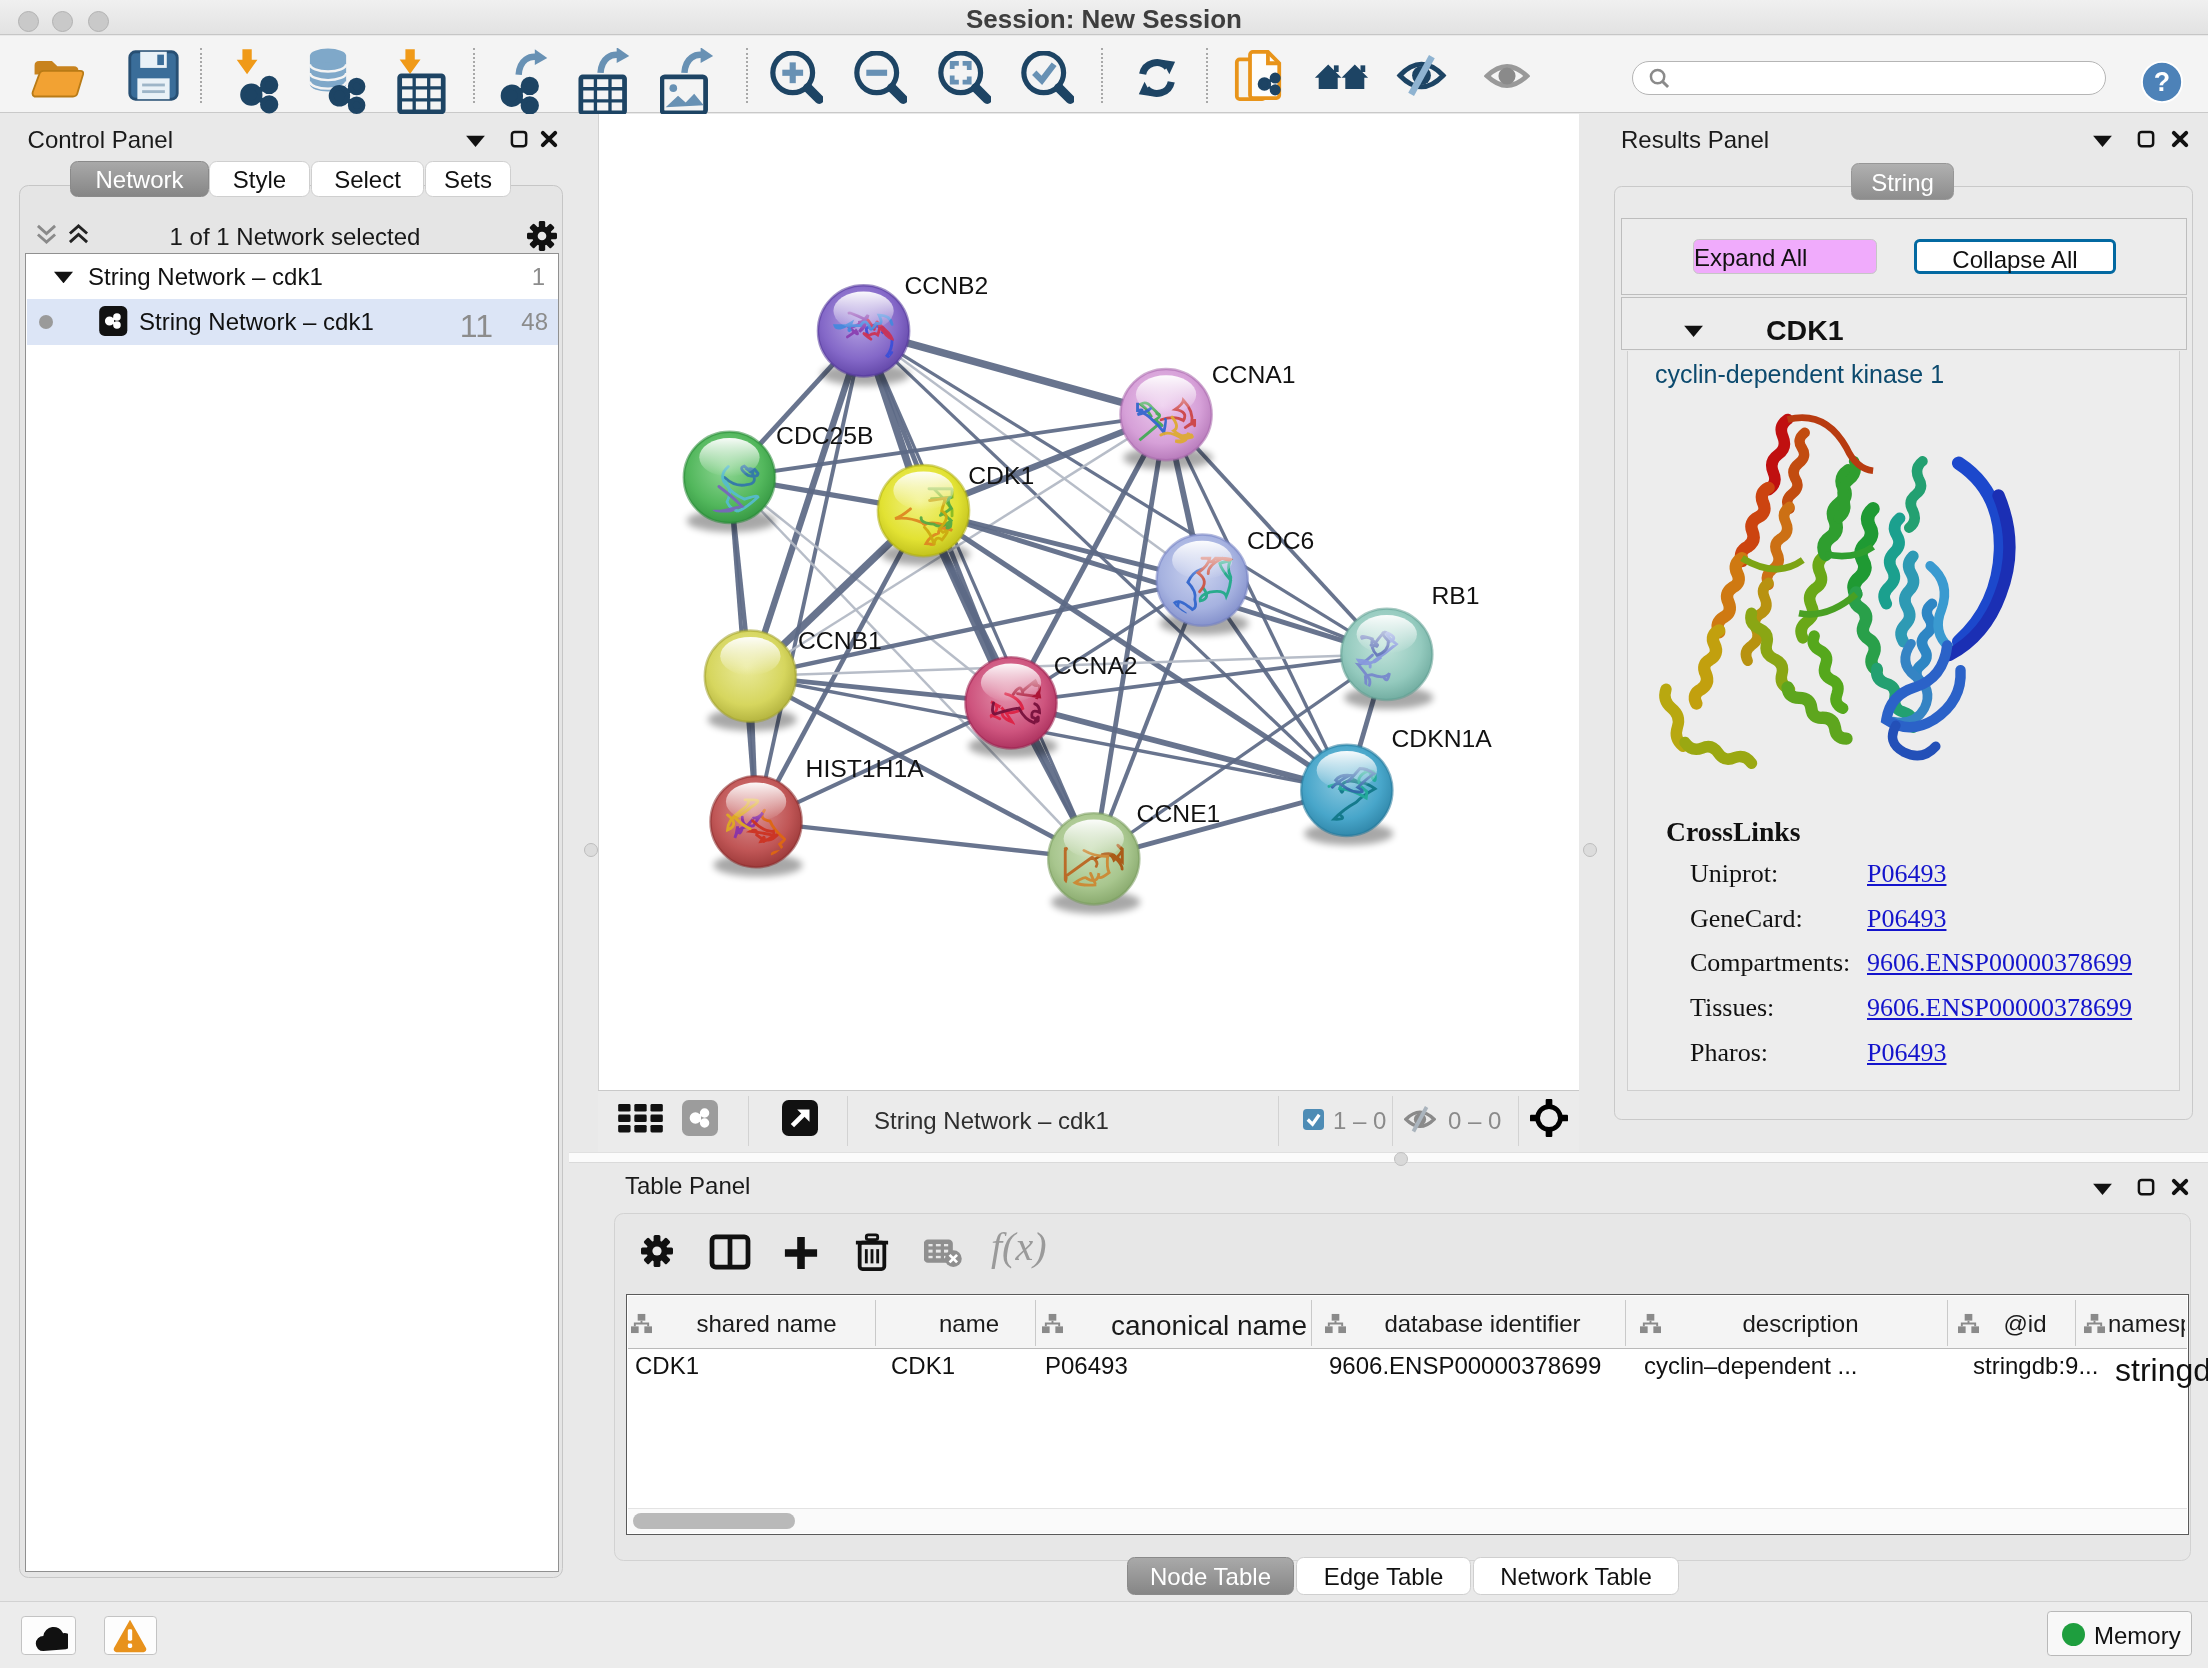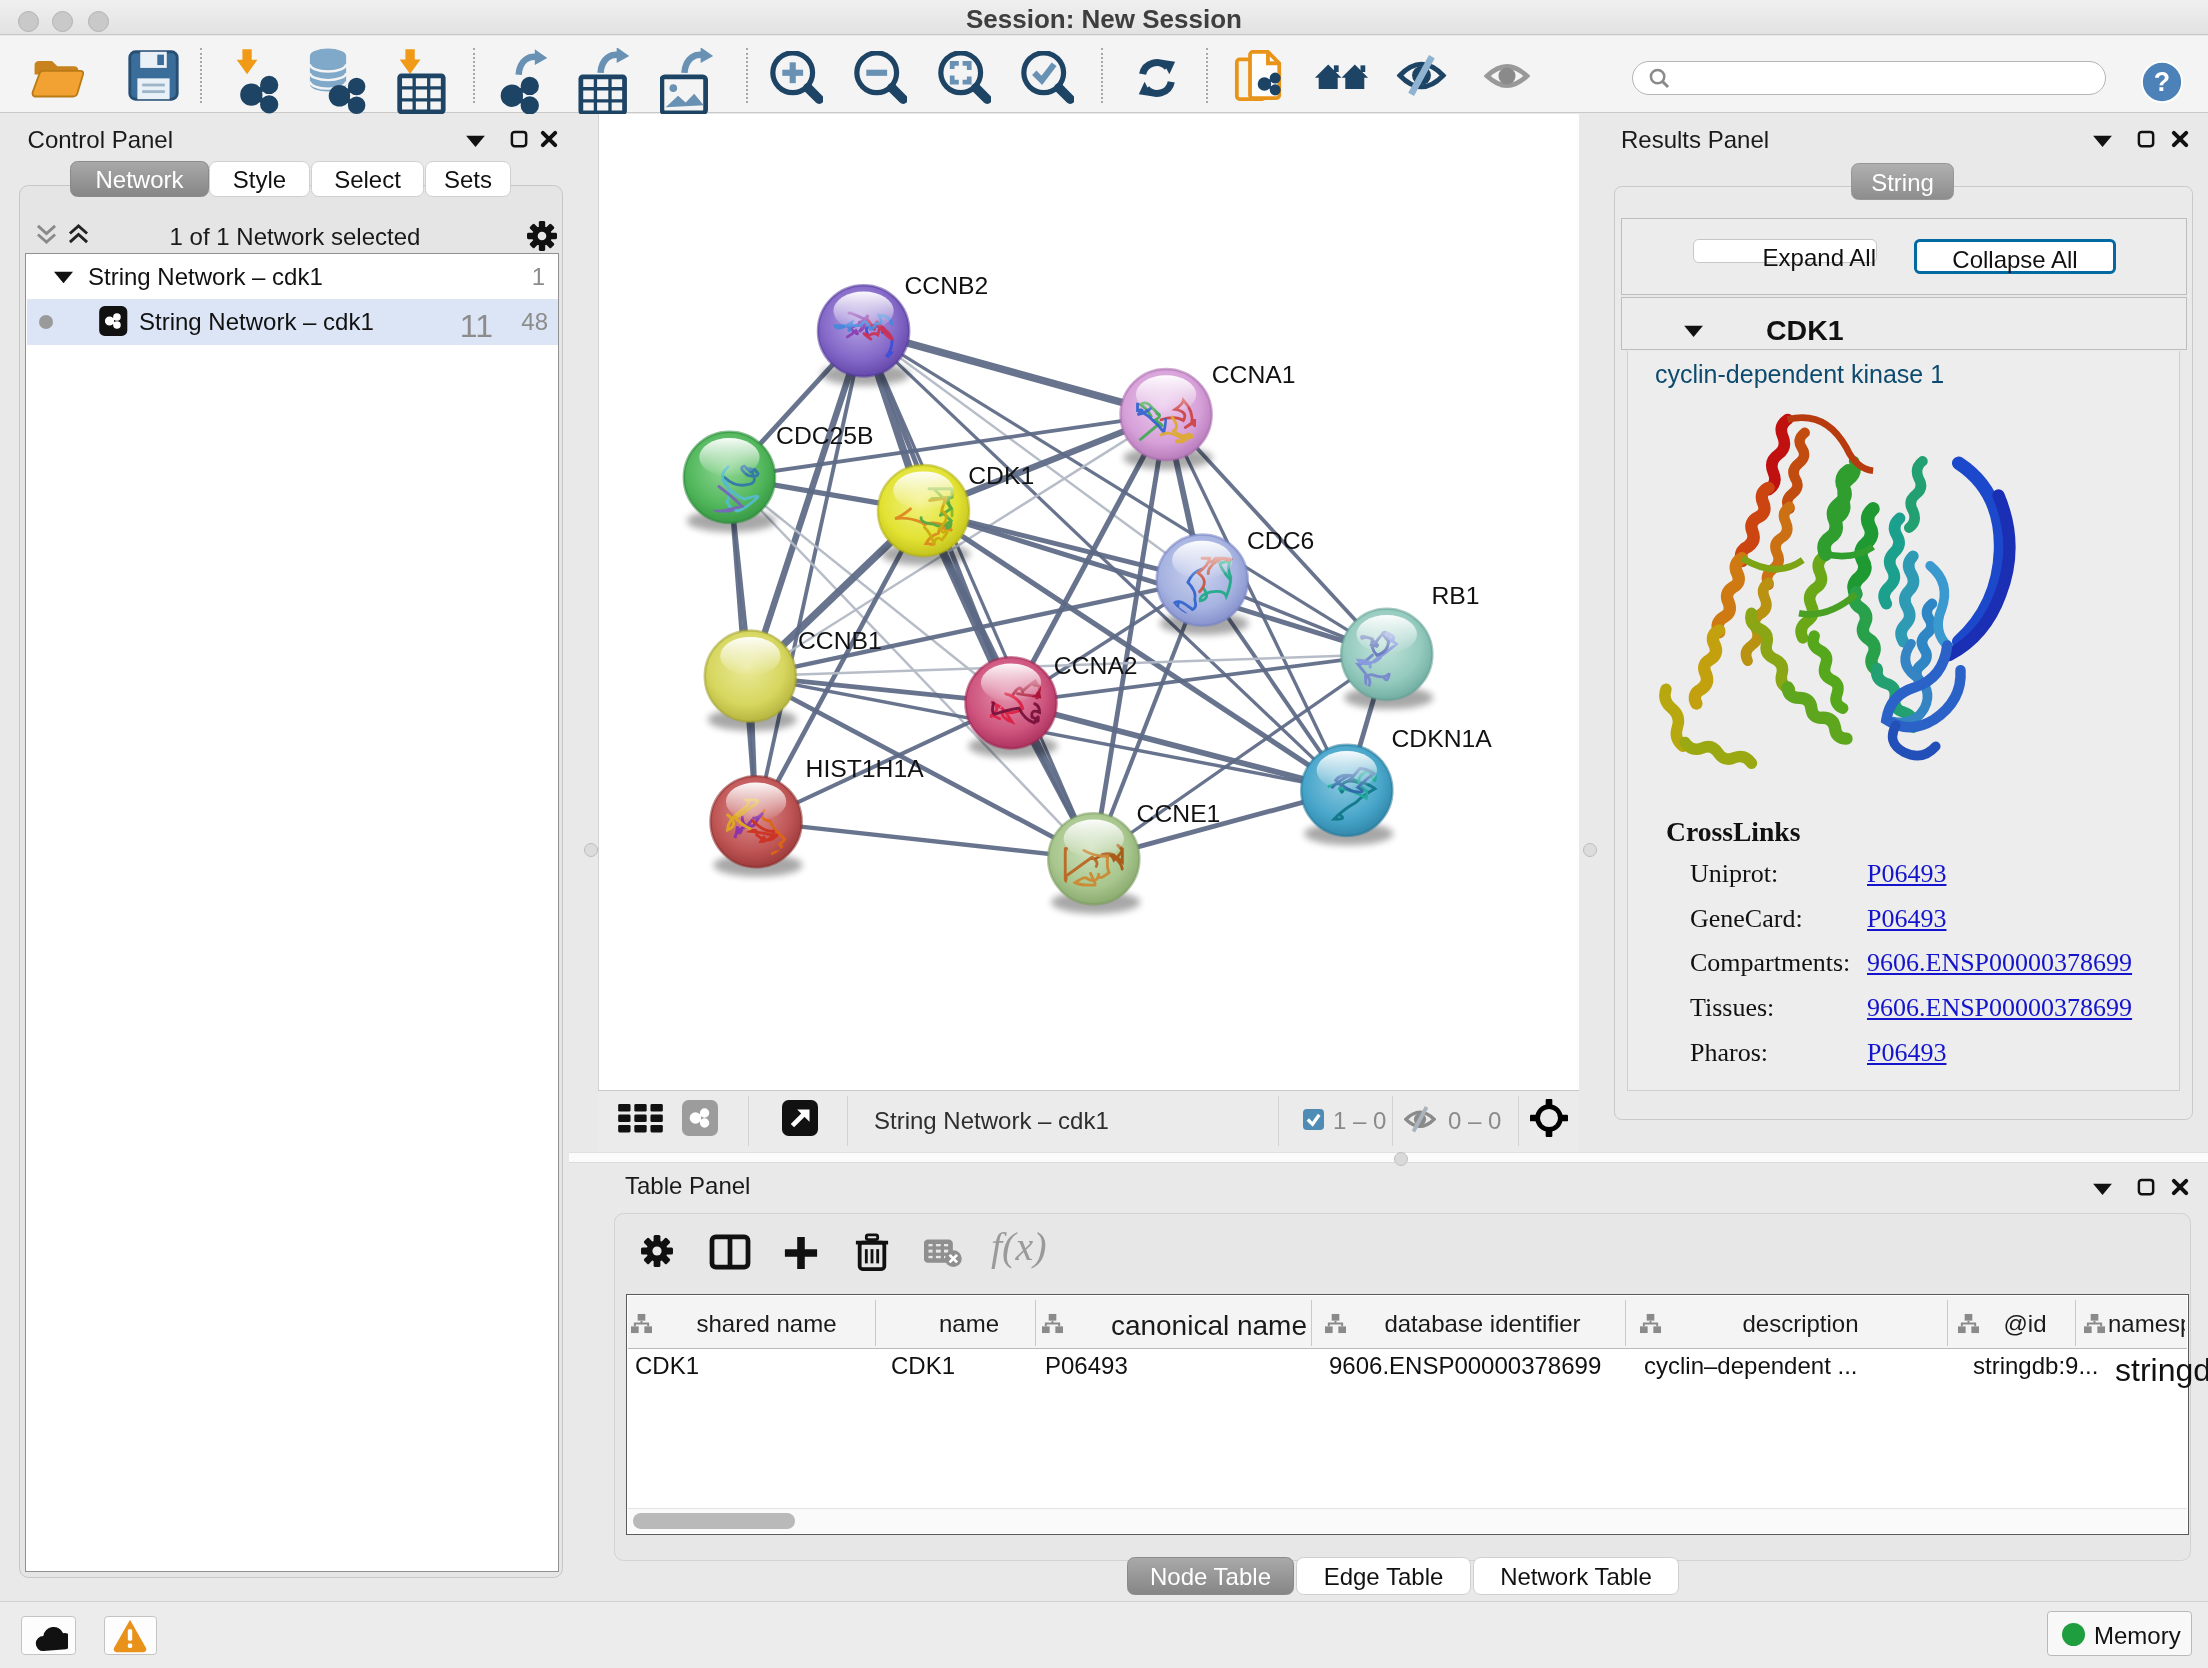--- a/index.html
+++ b/index.html
@@ -544,21 +544,21 @@
     </svg>
     <svg style="position:absolute;left:2137px;top:130px" width="19" height="19" viewBox="0 0 20 20">
       <rect x="2" y="2" width="15" height="15" rx="3" fill="none" stroke="#111" stroke-width="2.6"></rect>
     </svg>
     <svg style="position:absolute;left:2171px;top:130px" width="19" height="19" viewBox="0 0 20 20">
       <path d="M3 3 L16 16 M16 3 L3 16" stroke="#111" stroke-width="4.2" stroke-linecap="round"></path>
     </svg>
     <div style="position:absolute;left:1614px;top:186px;width:579px;height:934px;background:#eaeaea;border:1px solid #c9c9c9;border-radius:7.6px"></div>
     <div style="position:absolute;left:1851px;top:163px;width:103px;height:37px;border-radius:7.6px;background:linear-gradient(#b0b0b0,#8d8d8d);border:1px solid #979797;color:#fff;font-size:24px;text-align:center;line-height:37px">String</div>
     <div style="position:absolute;left:1621px;top:218px;width:566px;height:77px;background:#ececec;border:1px solid #bdbdbd"></div>
-    <div style="position:absolute;left:1693px;top:239px;width:184px;height:24px;background:#ffffff;border:1px solid #c6c6c6;border-radius:5.7px;font-size:24px;text-align:right;line-height:35px;color:#111">Expand All</div>
+    <div style="position:absolute;left:1693px;top:239px;width:184px;height:35px;background:#f0abfc;border:1px solid #c6c6c6;border-radius:5.7px;font-size:24px;text-align:left;line-height:35px;color:#111">Expand All</div>
     <div style="position:absolute;left:1914px;top:239px;width:202px;height:35px;background:#fff;border:3px solid #0369a1;border-radius:5.7px;font-size:24px;text-align:center;line-height:35px;color:#111">Collapse All</div>
     <div style="position:absolute;left:1621px;top:297px;width:566px;height:53px;background:#ececec;border:1px solid #bdbdbd"></div>
     <svg style="position:absolute;left:1683px;top:323px" width="23" height="15" viewBox="0 0 24 16">
       <path d="M1 3 h20 l-10 12 z" fill="#111"></path>
     </svg>
     <div style="position:absolute;left:1766px;top:314px;font-size:28.5px;font-weight:bold;color:#111">CDK1</div>
     <div style="position:absolute;left:1627px;top:351px;width:553px;height:740px;background:#ededed;border:1px solid #cfcfcf;border-top:none"></div>
     <div style="position:absolute;left:1655px;top:360px;font-size:25px;color:#0c4a6e">cyclin-dependent kinase 1</div>
     <svg style="position:absolute;left:1628px;top:404px" width="418" height="371" viewBox="0 0 440 390">
       <path d="M168 16 Q158 23 163 34 Q168 46 158 53 Q148 60 153 72 Q158 83 148 90" stroke="#c01010" stroke-width="12" fill="none" stroke-linecap="round"></path>

